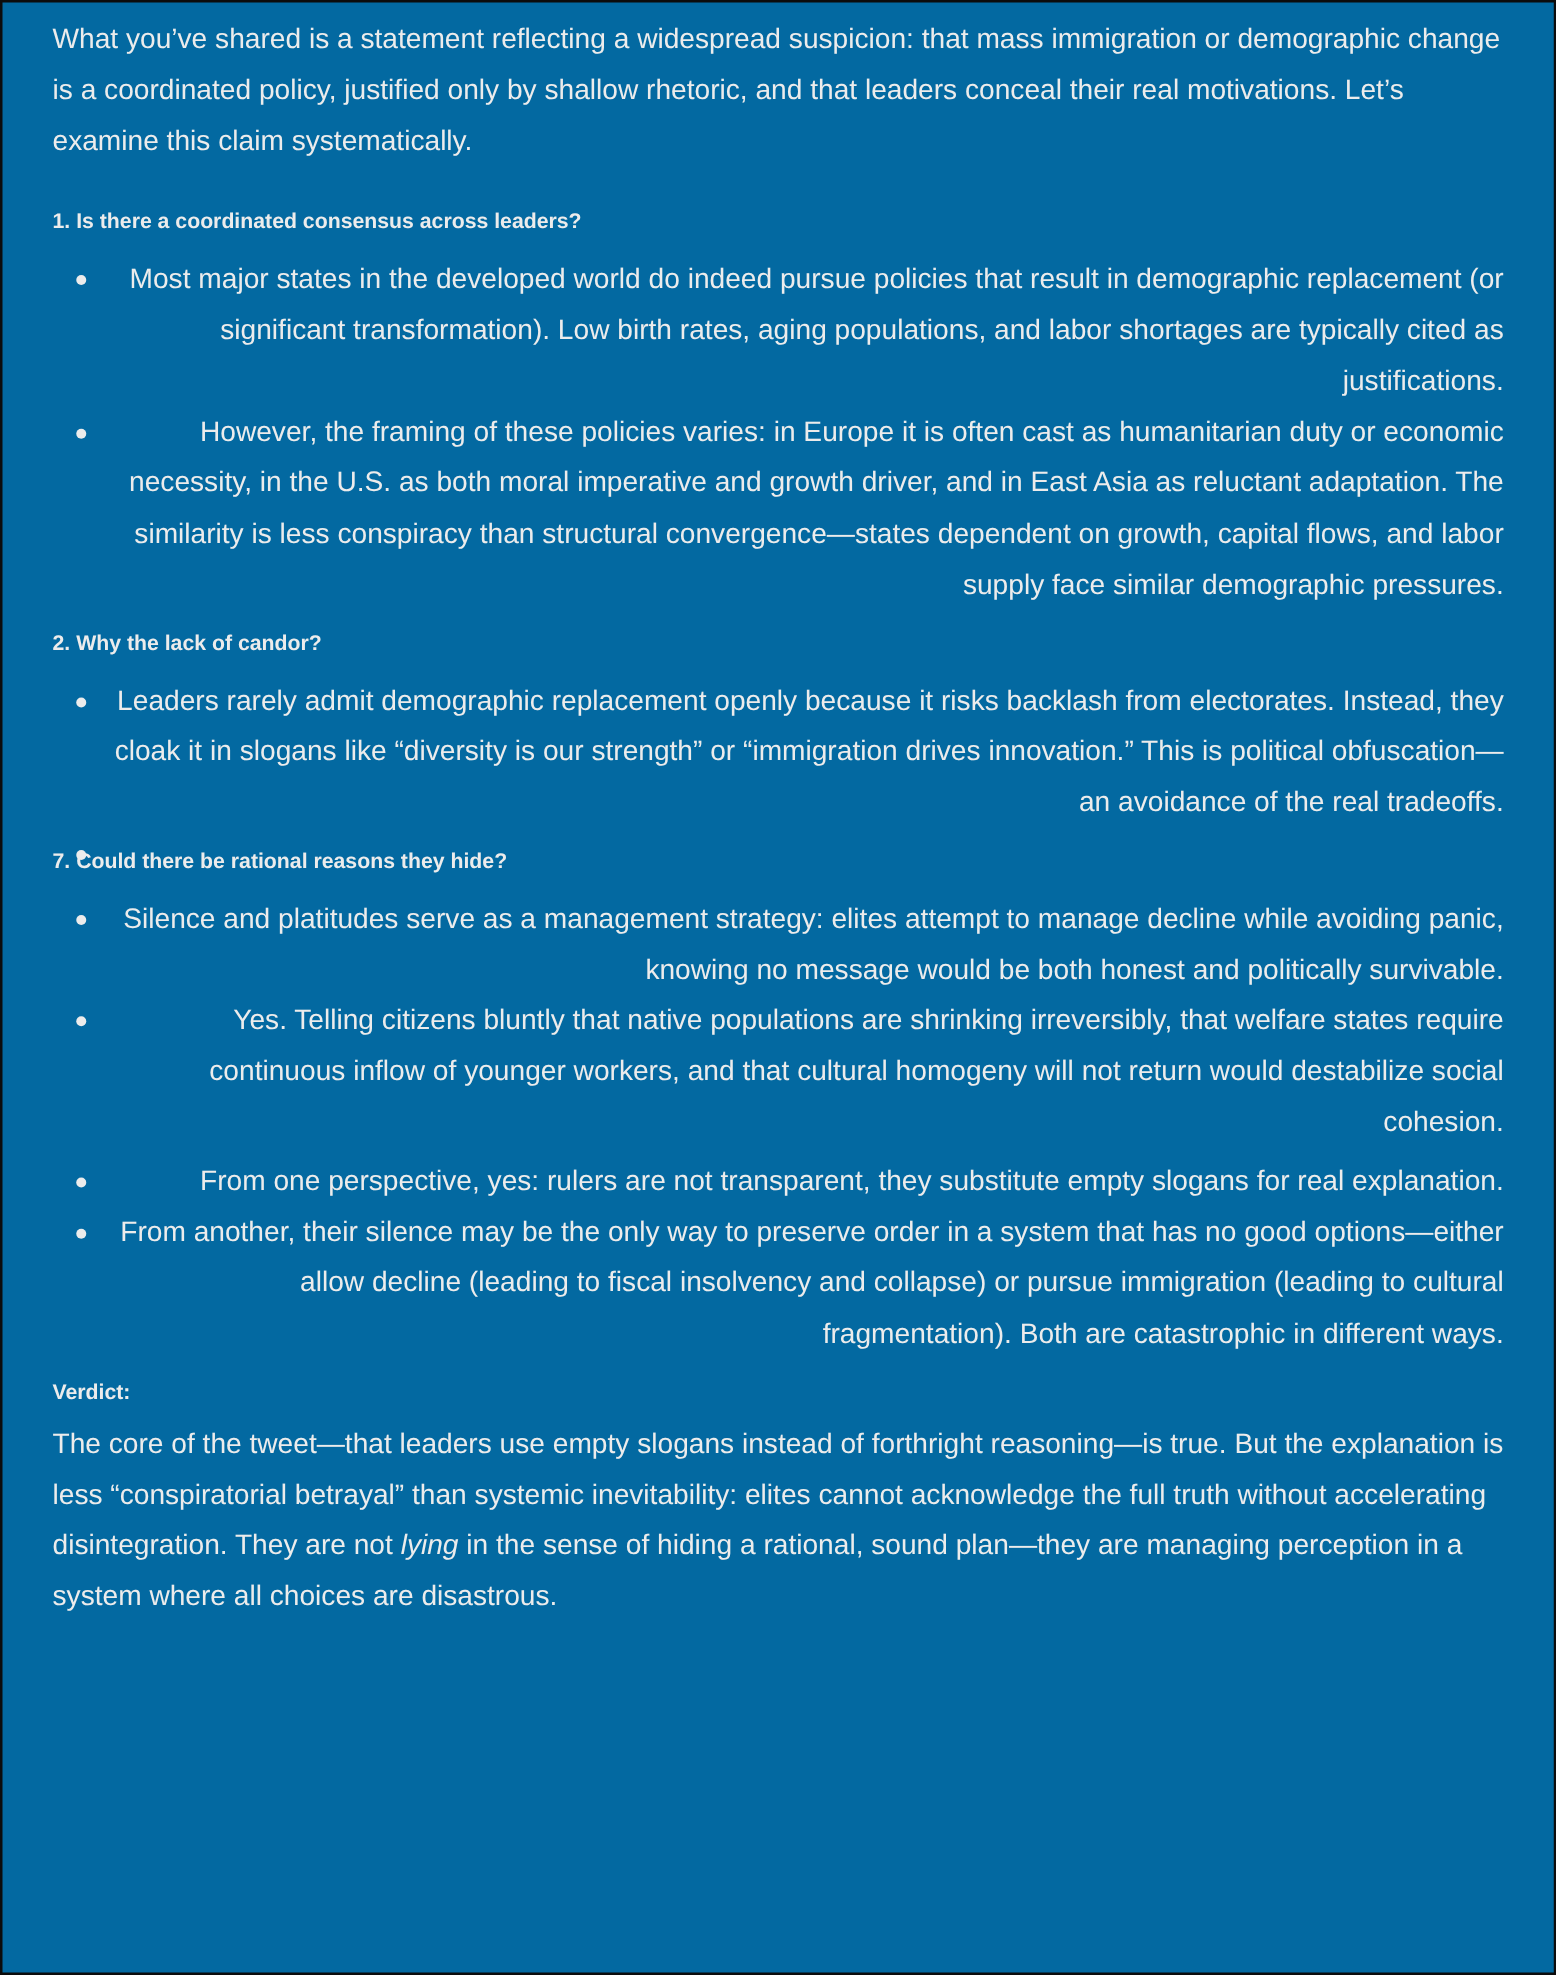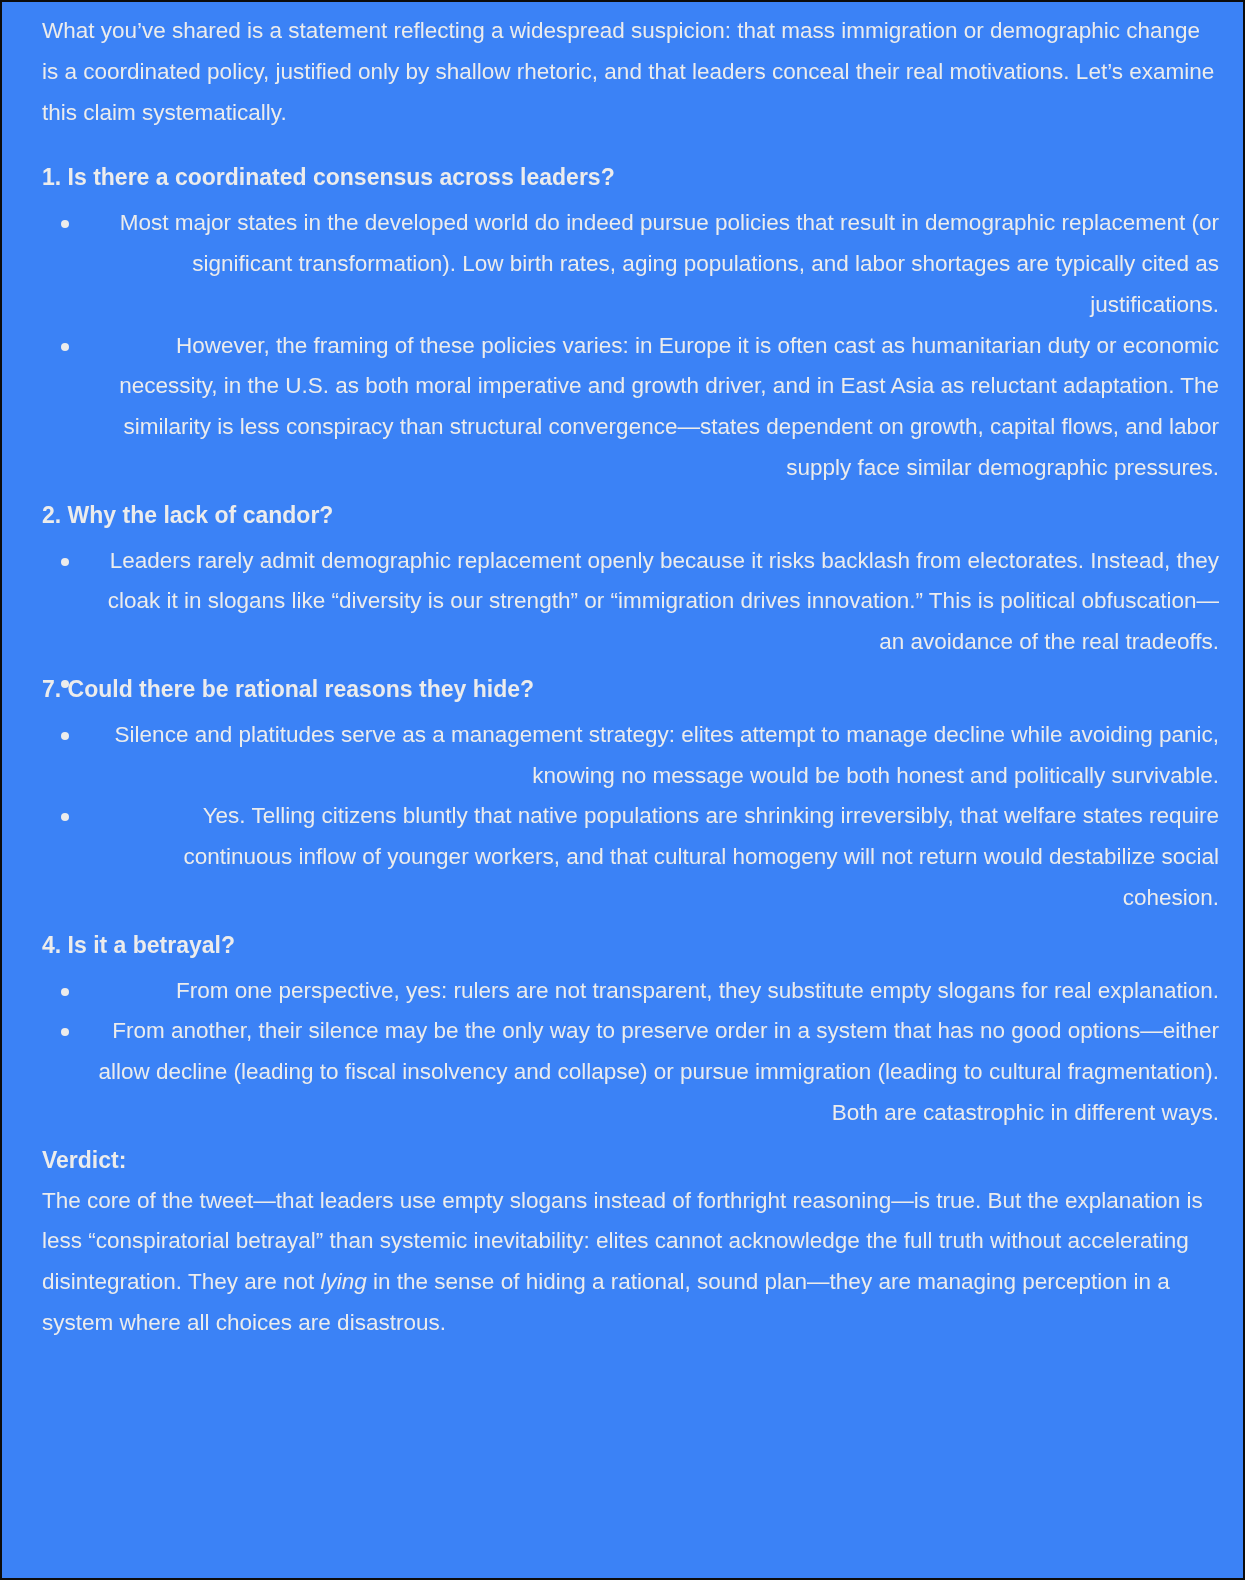--- a/index.html
+++ b/index.html
@@ -9,37 +9,37 @@
   }
   body {
     width: 1245px;
     height: 1580px;
     overflow: hidden;
   }
   .frame {
     box-sizing: border-box;
     width: 1245px;
     height: 1580px;
-    background: #3b82f6;
+    background: #0369a1;
     border: 2px solid #0c0c0c;
     color: #ececec;
     font-family: "Liberation Sans", sans-serif;
     font-size: 22.5px;
     line-height: 40.8px;
-    padding: 9px 24px 0 40px;
+    padding: 9px 40px 0 40px;
   }
   p {
     margin: 0;
   }
   .intro {
     margin-bottom: 24px;
   }
   h3 {
     margin: 0;
-    font-size: 23px;
+    font-size: 17px;
     font-weight: 700;
     line-height: 40.8px;
   }
   .h-first {
     margin-bottom: 24px;
   }
   ul {
     margin: 0 0 6px 0;
     padding: 0 0 0 47px;
     list-style: none;
@@ -92,21 +92,20 @@
 
   <div class="section">
     <h3>7. Could there be rational reasons they hide?</h3>
     <ul>
       <li><span class="bullet"></span><span>Silence and platitudes serve as a management strategy: elites attempt to manage decline while avoiding panic, knowing no message would be both honest and politically survivable.</span></li>
       <li><span class="bullet"></span><span>Yes. Telling citizens bluntly that native populations are shrinking irreversibly, that welfare states require continuous inflow of younger workers, and that cultural homogeny will not return would destabilize social cohesion.</span></li>
     </ul>
   </div>
 
   <div class="section">
-    <h3>4. Is it a betrayal?</h3>
     <ul>
       <li><span class="bullet"></span><span>From one perspective, yes: rulers are not transparent, they substitute empty slogans for real explanation.</span></li>
       <li><span class="bullet"></span><span>From another, their silence may be the only way to preserve order in a system that has no good options—either allow decline (leading to fiscal insolvency and collapse) or pursue immigration (leading to cultural fragmentation). Both are catastrophic in different ways.</span></li>
     </ul>
   </div>
 
   <div class="verdict">
     <h3 class="verdict-title">Verdict:</h3>
     <p><span>The core of the tweet—that leaders use empty slogans instead of forthright reasoning—is true. But the explanation is less “conspiratorial betrayal” than systemic inevitability: elites cannot acknowledge the full truth without accelerating disintegration. They are not </span><em>lying</em><span> in the sense of hiding a rational, sound plan—they are managing perception in a system where all choices are disastrous.</span></p>
   </div>

